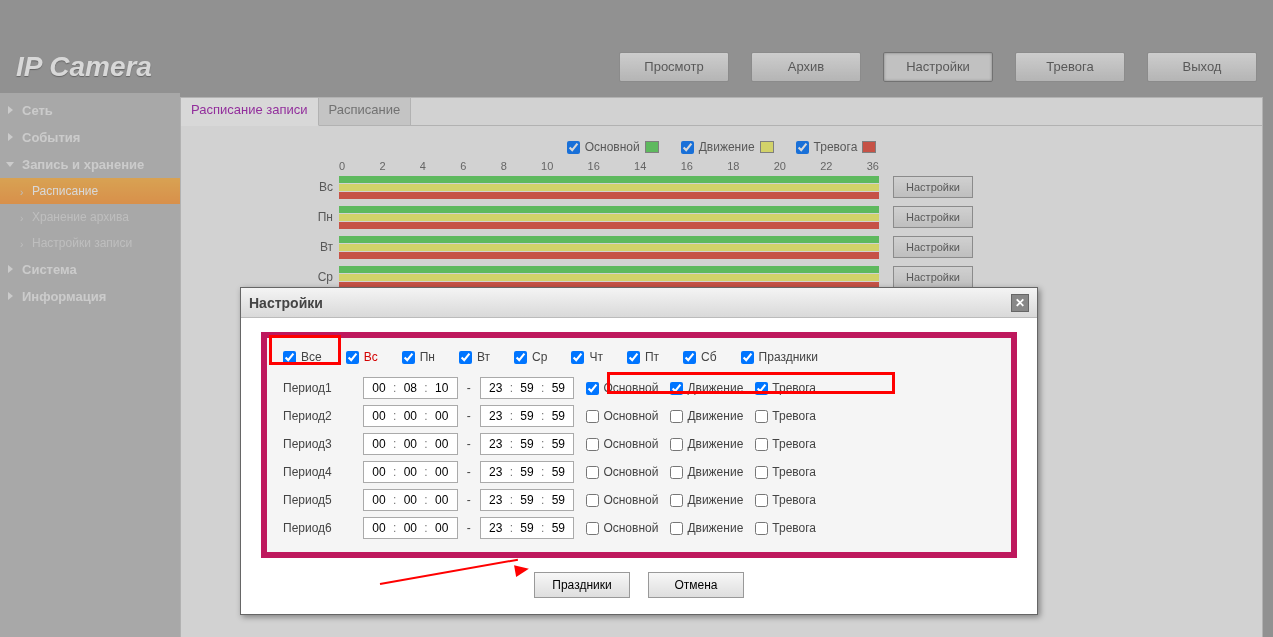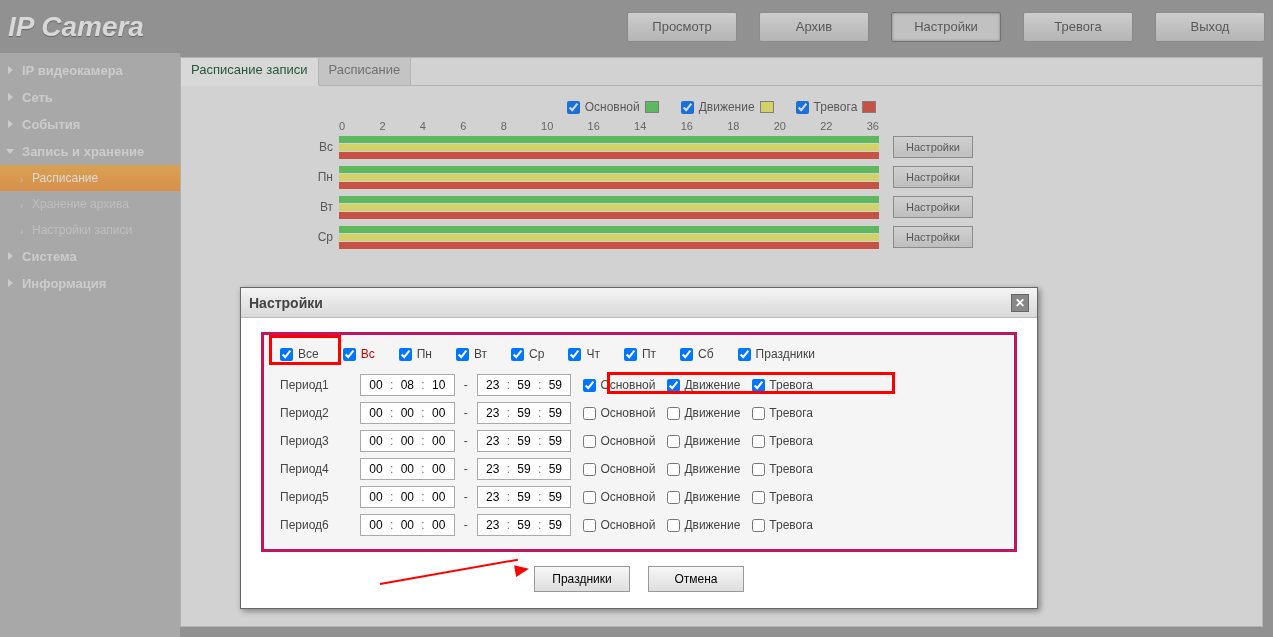--- a/index.html
+++ b/index.html
@@ -1,41 +1,41 @@
 <!DOCTYPE html>
 <html><head>
 <meta charset="utf-8">
 <style>
   * { box-sizing: border-box; margin: 0; padding: 0; font-family: Arial, sans-serif; }
   body { width: 1273px; height: 637px; background: #a0a0a0; position: relative; overflow: hidden; }
 
   
   .dim { position:absolute; inset:0; background:rgba(100,100,100,0.25); pointer-events:none; z-index:9; }
 
-  .topbar { height: 53px; display:flex; align-items:center; justify-content:space-between; padding:0 8px; }
+  .topbar { height: 53px; display:flex; align-items:center; justify-content:space-between; padding:0 16px;margin-top:40px; }
   .logo { font-size: 28px; font-weight: bold; font-style: italic; color:#fff; text-shadow:0 1px 1px #666; }
   .logo .ip { color:#fff; }
   .navbtns { display:flex; gap:22px; }
   .navbtn { width:110px; height:30px; background:linear-gradient(#f0f0f0,#d0d0d0); border:1px solid #999; border-radius:2px; font-size:13px; color:#555; display:flex; align-items:center; justify-content:center; cursor:pointer; }
   .navbtn.active { background:#e0e0e0; border:1px solid #777; box-shadow: inset 0 0 3px #888; }
 
   .wrap { display:flex; height:calc(637px - 53px); }
   .sidebar { width:180px; background:#bfbfbf; padding-top:4px; }
   .side-item { padding:6px 10px 6px 22px; font-size:13px; color:#eee; position:relative; cursor:pointer; }
   .side-item.top { font-weight:bold; }
   .side-item .arrow { position:absolute; left:8px; top:9px; width:0; height:0; border-left:5px solid #eee; border-top:4px solid transparent; border-bottom:4px solid transparent; }
   .side-item .arrow-down { position:absolute; left:6px; top:11px; width:0; height:0; border-top:5px solid #eee; border-left:4px solid transparent; border-right:4px solid transparent; }
   .side-item.sub { padding-left:32px; color:#ddd; font-size:12px; }
   .side-item.sub .sub-arrow { position:absolute; left:20px; top:9px; color:#ddd; font-size:10px; }
   .side-item.active { background:linear-gradient(#ffb74d,#ff9f43); color:#fff; }
 
   .content { flex:1; background:#f7f7f7; margin:4px 10px 10px 0; border:1px solid #ccc; position:relative; }
   .tabs { display:flex; border-bottom:1px solid #ccc; height:28px; }
   .tab { padding:4px 10px; font-size:13px; color:#777; border-right:1px solid #ccc; background:#e4e4e4; cursor:pointer; }
-  .tab.active { background:#fff; color:#14532d; border-bottom:1px solid #fff; margin-bottom:-1px; }
+  .tab.active { background:#fff; color:#a21caf; border-bottom:1px solid #fff; margin-bottom:-1px; }
 
   .legend { display:flex; gap:22px; justify-content:center; margin-top:14px; font-size:12px; color:#555; }
   .legend label { display:flex; align-items:center; gap:5px; }
   .swatch { width:14px; height:12px; display:inline-block; border:1px solid #888; }
   .sw-green { background:#5cd65c; }
   .sw-yellow { background:#f7f76b; }
   .sw-red { background:#e74c3c; }
 
   .timeline { margin:6px 0 0 120px; width:720px; }
   .ticks { display:flex; justify-content:space-between; font-size:11px; color:#666; width:540px; margin-left:38px; }
@@ -46,21 +46,21 @@
   .bar.green { background:#5cd65c; }
   .bar.yellow { background:#f7f76b; }
   .bar.red { background:#e74c3c; }
   .setbtn { width:80px; height:22px; margin-left:14px; font-size:11px; border:1px solid #999; background:linear-gradient(#f5f5f5,#ddd); cursor:pointer; color:#555; }
 
   
   .dialog { position:absolute; z-index:20; left:240px; top:287px; width:798px; background:#fff; border:1px solid #666; box-shadow: 2px 2px 6px rgba(0,0,0,0.4); }
   .dialog-hdr { height:30px; background:linear-gradient(#f4f4f4,#d9d9d9); border-bottom:1px solid #bbb; display:flex; align-items:center; justify-content:space-between; padding:0 8px; font-size:14px; font-weight:bold; color:#444; }
   .closebtn { width:18px; height:18px; background:#888; color:#fff; font-size:12px; display:flex; align-items:center; justify-content:center; cursor:pointer; border:1px solid #666; }
   .dialog-body { padding:14px 20px 16px; }
-  .inner { border:3px solid #be185d; background:#f5f5f5; padding:12px 16px 10px; }
+  .inner { border:6px solid #be185d; background:#f5f5f5; padding:12px 16px 10px; }
   .dayrow { display:flex; align-items:center; gap:24px; font-size:12px; color:#444; margin-bottom:10px; }
   .dayrow label { display:flex; align-items:center; gap:5px; }
   .dayrow .vs { color:#d40000; }
   .periodrow { display:flex; align-items:center; gap:6px; font-size:12px; color:#444; height:28px; }
   .periodrow .plabel { width:74px; }
   .timebox { display:flex; align-items:center; border:1px solid #aaa; background:#fff; height:22px; padding:0 4px; gap:3px; }
   .timebox input { width:22px; border:none; text-align:center; font-size:12px; outline:none; }
   .timebox span.colon { color:#777; }
   .dash { margin:0 3px; }
   .chk { display:flex; align-items:center; gap:4px; margin-left:6px; }
@@ -87,21 +87,20 @@
     <div class="navbtn">Просмотр</div>
     <div class="navbtn">Архив</div>
     <div class="navbtn active">Настройки</div>
     <div class="navbtn">Тревога</div>
     <div class="navbtn">Выход</div>
   </div>
 </div>
 
 <div class="wrap">
   <div class="sidebar">
-    <div class="side-item top"><span class="arrow"></span><span>IP видеокамера</span></div>
     <div class="side-item top"><span class="arrow"></span><span>Сеть</span></div>
     <div class="side-item top"><span class="arrow"></span><span>События</span></div>
     <div class="side-item top"><span class="arrow-down"></span><span>Запись и хранение</span></div>
     <div class="side-item sub active"><span class="sub-arrow">›</span><span>Расписание</span></div>
     <div class="side-item sub"><span class="sub-arrow">›</span><span>Хранение архива</span></div>
     <div class="side-item sub"><span class="sub-arrow">›</span><span>Настройки записи</span></div>
     <div class="side-item top"><span class="arrow"></span><span>Система</span></div>
     <div class="side-item top"><span class="arrow"></span><span>Информация</span></div>
   </div>
 

